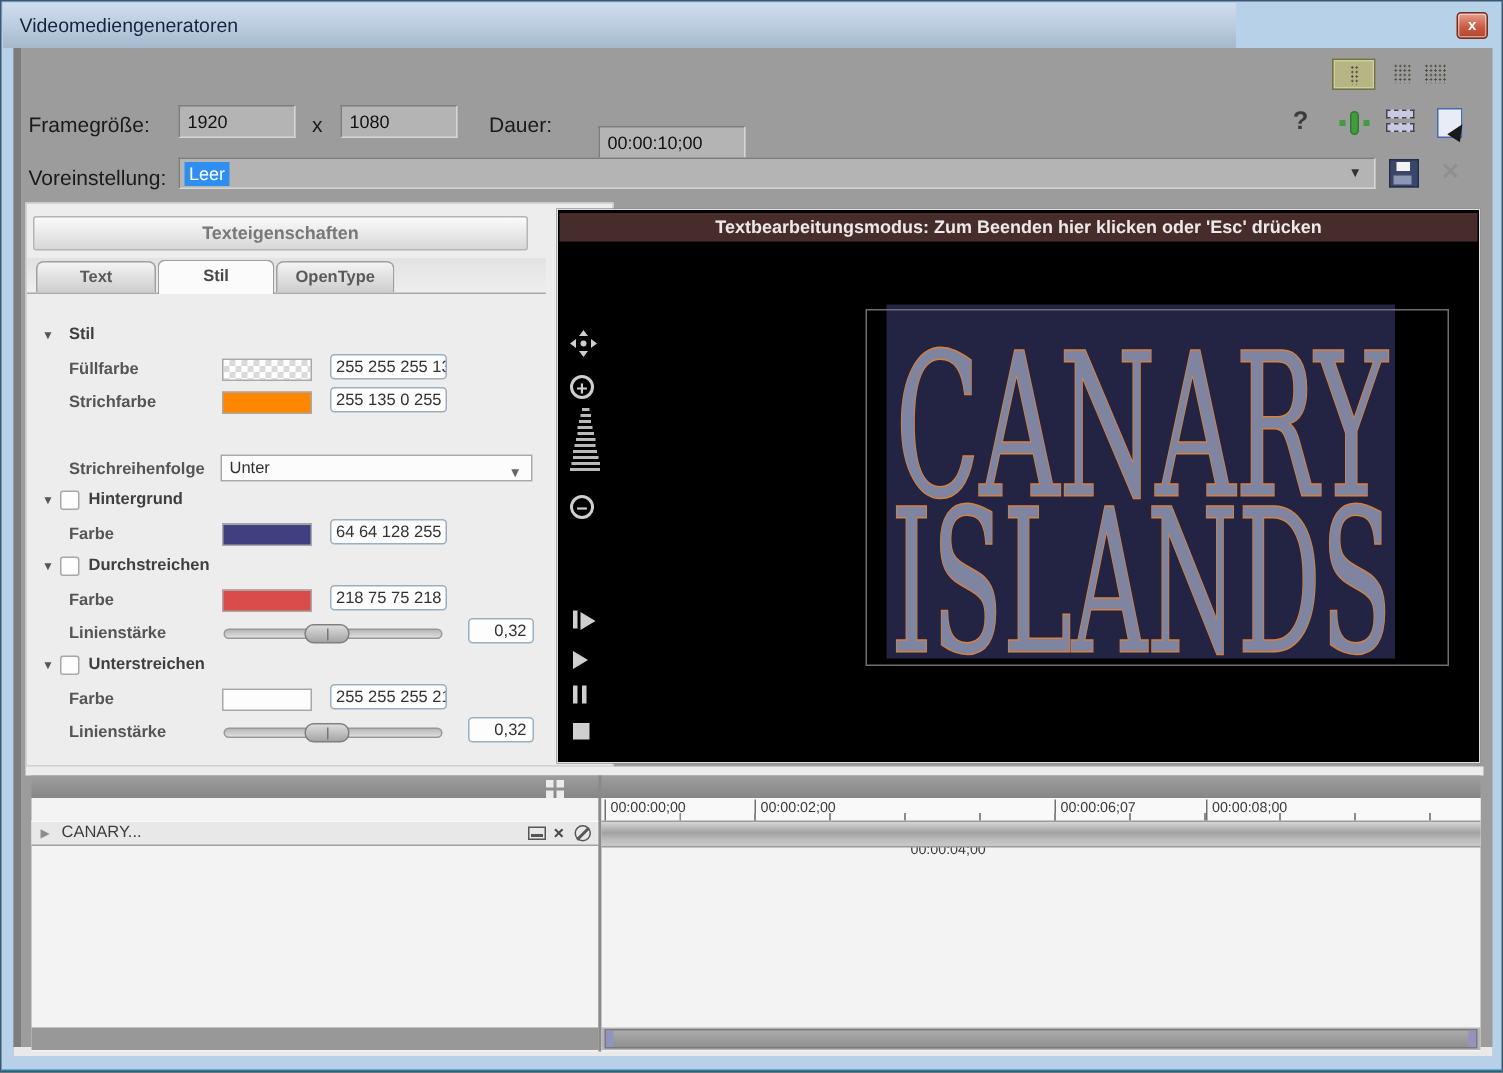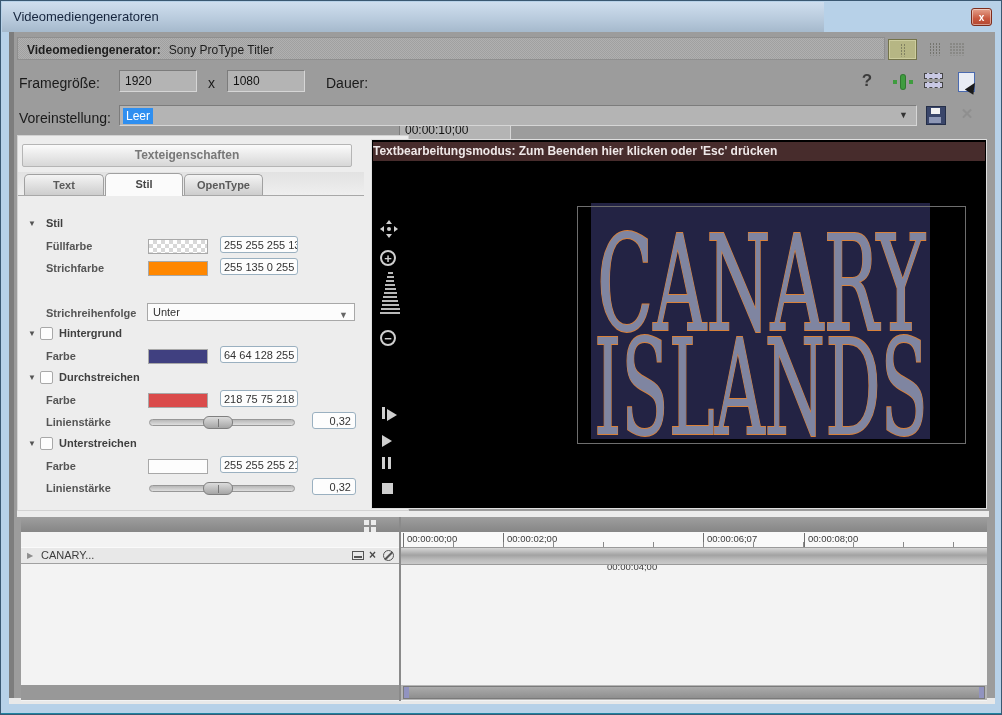--- a/index.html
+++ b/index.html
@@ -76,21 +76,21 @@
   .numbox{position:absolute;left:294px;top:-2px;width:44px;height:17px;background:#fdfdfd;border:1px solid #9ab0c0;border-radius:3px;font-size:11px;color:#333;line-height:16px;text-align:right;padding-right:4px;box-sizing:border-box;}
   .slider{position:absolute;left:131px;top:2px;width:146px;height:12px;}
   .slider .groove{position:absolute;left:0;top:3px;width:146px;height:7px;background:linear-gradient(180deg,#b8b8b8,#dedede);border:1px solid #979797;border-radius:4px;box-sizing:border-box;}
   .slider .thumb{position:absolute;top:0;width:30px;height:13px;background:linear-gradient(180deg,#dcdcdc,#a5a5a5);border:1px solid #7f7f7f;border-radius:6px;box-sizing:border-box;}
   .slider .thumb i{position:absolute;left:50%;top:2px;width:1px;height:8px;background:#777;}
   .pcombo{position:absolute;left:129px;top:-2px;width:208px;height:18px;background:#fcfcfc;border:1px solid #a8a8a8;box-sizing:border-box;font-size:11px;color:#333;line-height:16px;padding-left:5px;}
   .pcombo .arr{position:absolute;right:6px;top:3px;font-size:9px;color:#666;}
 
   
   #preview{left:370px;top:138px;width:616px;height:370px;background:#000;border:1px solid #dedede;box-sizing:border-box;}
-  #banner{position:absolute;left:1px;top:2px;width:612px;height:19px;background:#472c2c;color:#efe8e8;font-size:12px;font-weight:bold;line-height:18px;}
+  #banner{position:absolute;left:1px;top:2px;width:612px;height:19px;background:#472c2c;color:#efe8e8;font-size:12px;font-weight:bold;text-align:center;line-height:18px;}
   #selrect{position:absolute;left:205px;top:66px;width:387px;height:236px;border:1px solid #6e6e6e;}
   #titleblock{position:absolute;left:219px;top:63px;width:339px;height:236px;background:#232344;}
   
   .zctl{position:absolute;color:#cfcfcf;}
   #panicn{left:8px;top:80px;width:18px;height:18px;}
   #panicn .dot{position:absolute;left:7px;top:7px;width:4px;height:4px;background:#cfcfcf;border-radius:50%;}
   #panicn .au{position:absolute;left:6px;top:0;border-left:3px solid transparent;border-right:3px solid transparent;border-bottom:4px solid #cfcfcf;}
   #panicn .ad{position:absolute;left:6px;bottom:0;border-left:3px solid transparent;border-right:3px solid transparent;border-top:4px solid #cfcfcf;}
   #panicn .al{position:absolute;left:0;top:6px;border-top:3px solid transparent;border-bottom:3px solid transparent;border-right:4px solid #cfcfcf;}
   #panicn .ar{position:absolute;right:0;top:6px;border-top:3px solid transparent;border-bottom:3px solid transparent;border-left:4px solid #cfcfcf;}
@@ -140,39 +140,36 @@
 
   <div id="titlebar" class="abs">
     <span class="t">Videomediengeneratoren</span>
   </div>
   <div id="closebtn"><span>x</span></div>
 
   <div id="client" class="abs"></div>
   <div id="lstrip" class="abs"></div>
   <div id="bstrip" class="abs"></div>
 
-  <div id="genhdr" class="abs">
-    <span class="lbl">Videomediengenerator:</span><span class="val">Sony ProType Titler</span>
-  </div>
   <div class="viewbtn active abs" style="left:887px;width:27px;">
     <i class="dotgrid" style="width:6px;height:13px;"></i>
   </div>
   <div class="viewbtn abs" style="left:925px;width:17px;">
     <i class="dotgrid" style="width:12px;height:13px;"></i>
   </div>
   <div class="viewbtn abs" style="left:947px;width:17px;">
     <i class="dotgrid" style="width:15px;height:13px;"></i>
   </div>
 
   <span class="flabel abs" style="left:18px;top:74px;">Framegröße:</span>
   <div class="sunken fieldtxt abs" style="left:118px;top:69px;width:78px;height:22px;">1920</div>
   <span class="flabel abs" style="left:207px;top:74px;">x</span>
   <div class="sunken fieldtxt abs" style="left:226px;top:69px;width:78px;height:22px;">1080</div>
   <span class="flabel abs" style="left:325px;top:74px;">Dauer:</span>
-  <div class="sunken fieldtxt abs" style="left:398px;top:83px;width:112px;height:22px;margin-top:35px;">00:00:10;00</div>
+  <div class="sunken fieldtxt abs" style="left:398px;top:83px;width:98px;height:22px;">00:00:10;00</div>
   <div id="helpicn" class="abs"><span>?</span></div>
   <div id="plugicn" class="abs">
     <i class="d1"></i>
       <i class="bar"></i>
       <i class="d2"></i>
   </div>
   <div id="fiticn" class="abs">
     <i class="b1"></i>
       <i class="b2"></i>
   </div>

